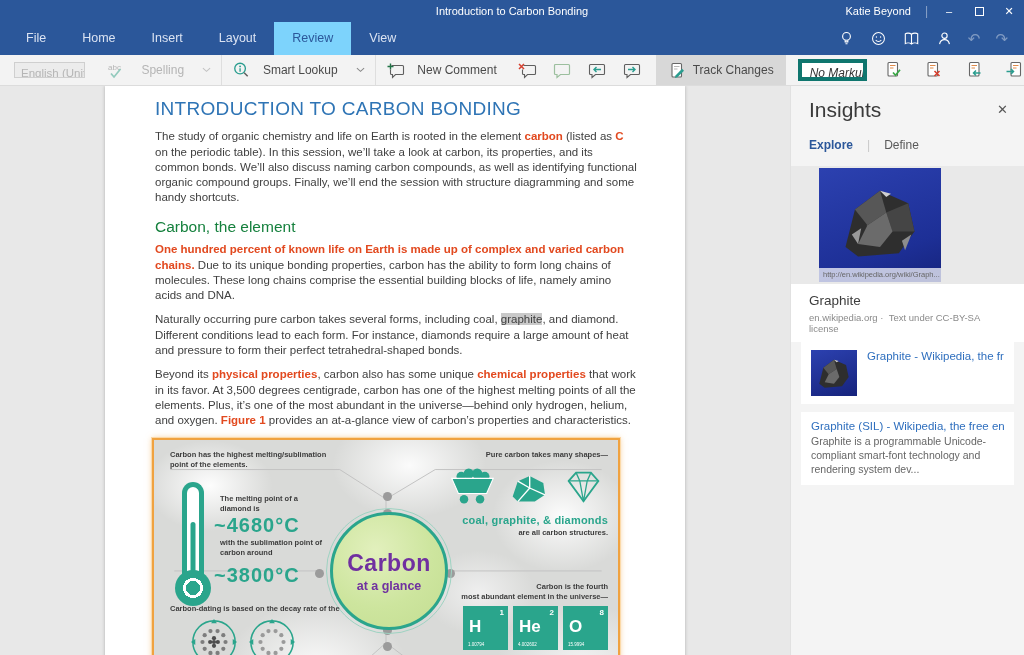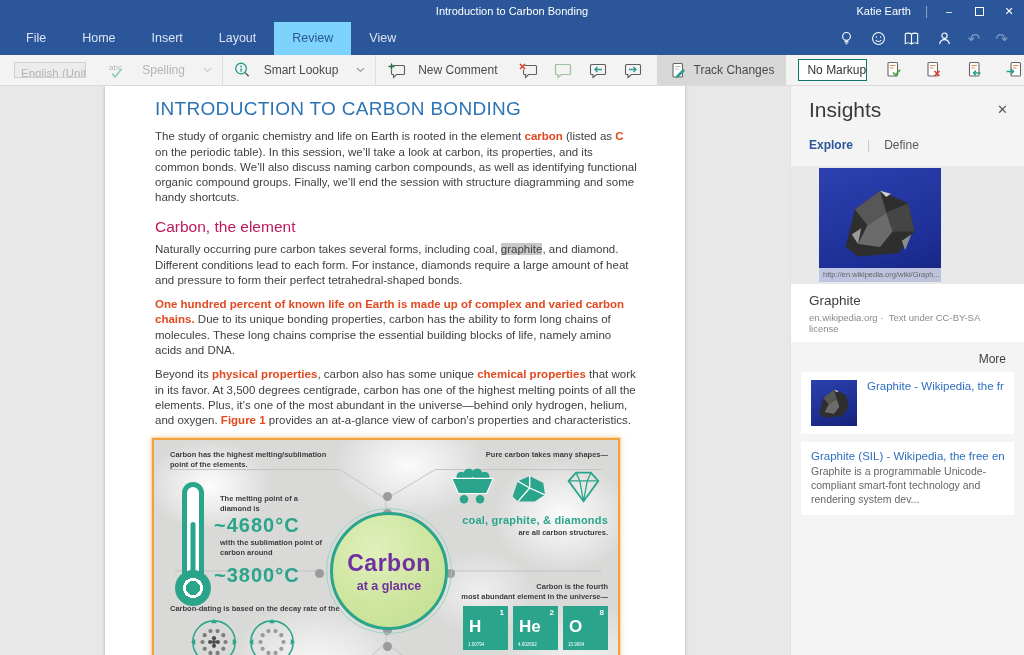--- a/index.html
+++ b/index.html
@@ -27,31 +27,31 @@
   
   .ribbon { position:absolute; top:55px; left:0; right:0; height:31px; background:#f3f3f3; border-bottom:1px solid #dcdcdc; display:flex; align-items:center; font-size:12px; color:#4a4a4a; white-space:nowrap; }
   .lang-btn { margin-left:14px; width:90px; height:16px; border:1px solid #cfcfcf; background:#ececec; color:#b5b5b5; font-size:11.5px; line-height:20px; padding:0 6px; overflow:hidden; }
   .rgroup { display:flex; align-items:center; gap:12px; }
   .disabled-label { color:#b5b5b5; }
   .vsep { width:1px; align-self:stretch; background:#dedede; margin:0 10px; }
   .ribbon svg { display:block; flex:none; }
   .chev { color:#8a8a8a; margin-left:6px; }
   .chev.dim { color:#c3c3c3; }
   .track-block { align-self:stretch; background:#d8d8d8; display:flex; align-items:center; gap:7px; padding:0 12px; margin-left:14px; }
-  .markup-box { width:84px; height:22px; background:#fff; border:1px solid #0f766e; font-size:12px; line-height:20px; padding:0 8px; margin-left:12px; color:#333; overflow:hidden; }
+  .markup-box { width:84px; height:22px; background:#fff; border:4px solid #0f766e; font-size:12px; line-height:20px; padding:0 8px; margin-left:12px; color:#333; overflow:hidden;font-style:italic; }
   .chg-icons { display:flex; align-items:center; gap:21px; margin-left:18px; }
   .cmt-icons { display:flex; align-items:center; gap:15px; margin-left:20px; }
 
   
   .content { position:absolute; top:86px; left:0; right:0; height:569px; background:#e8e8e8; overflow:hidden; }
   .page { position:absolute; left:105px; top:0; width:580px; height:600px; background:#fff; box-shadow:1px 0 3px rgba(0,0,0,.12), -1px 0 3px rgba(0,0,0,.12); }
   .doc { padding:8px 46px 0 50px; font-size:11.5px; color:#404040; line-height:1.33; }
   .doc-title { font-size:19px; font-weight:400; color:#2e74b5; letter-spacing:.3px; margin:2px 0 8px; }
   .doc p { margin:0 0 9px; }
-  .h2 { font-size:15.5px; font-weight:400; color:#be185d; margin:11px 0 5px; }
+  .h2 { font-size:15.5px; font-weight:400; color:#15803d; margin:11px 0 5px; }
   .ob { color:#e2491f; font-weight:700; }
   .hl { background:#c9c9c9; }
 
   
   .figure { position:relative; width:468px; height:258px; margin:10px 0 0 -3px; border:2px solid #f0a240; box-shadow:0 0 0 1px #fbd9a8, 0 0 6px rgba(240,162,64,.55); overflow:hidden;
     background:
       radial-gradient(90px 65px at 12% 18%, #fdfdfd 0%, rgba(255,255,255,0) 70%),
       radial-gradient(110px 75px at 55% 10%, #fbfbfb 0%, rgba(255,255,255,0) 70%),
       radial-gradient(100px 80px at 88% 30%, #fcfcfc 0%, rgba(255,255,255,0) 70%),
       radial-gradient(130px 95px at 35% 90%, #fafafa 0%, rgba(255,255,255,0) 70%),
@@ -106,21 +106,21 @@
   .ins-thumb { float:left; width:46px; height:46px; margin-right:10px; position:relative; background:linear-gradient(160deg,#2c41b0,#16237c); overflow:hidden; }
   .ins-link { font-size:11.5px; color:#2f6fbe; margin-bottom:2px; white-space:nowrap; overflow:hidden; }
   .ins-snip { font-size:10.5px; color:#666; line-height:1.35; }
 </style>
 </head>
 <body>
 
 <div class="titlebar">
   <div class="tb-title">Introduction to Carbon Bonding</div>
   <div class="tb-right">
-    <span class="tb-user">Katie Earth</span>
+    <span class="tb-user">Katie Beyond</span>
     <span class="tb-div">|</span>
     <span class="winbtn">–</span>
     <span class="winbtn">
         <span class="restore-box"></span>
       </span>
     <span class="winbtn">✕</span>
   </div>
 </div>
 
 <div class="tabrow">
@@ -273,22 +273,22 @@
   </div>
 </div>
 
 <div class="content">
 
   <div class="page">
     <div class="doc">
       <div class="doc-title">INTRODUCTION TO CARBON BONDING</div>
       <p><span>The study of organic chemistry and life on Earth is rooted in the element </span><span class="ob">carbon</span><span> (listed as </span><span class="ob">C</span><span> on the periodic table). In this session, we’ll take a look at carbon, its properties, and its common bonds. We’ll also discuss naming carbon compounds, as well as identifying functional organic compound groups. Finally, we’ll end the session with structure diagramming and some handy shortcuts.</span></p>
       <div class="h2">Carbon, the element</div>
+      <p><span class="ob">One hundred percent of known life on Earth is made up of complex and varied carbon chains.</span><span> Due to its unique bonding properties, carbon has the ability to form long chains of molecules. These long chains comprise the essential building blocks of life, namely amino acids and DNA.</span></p>
       <p><span>Naturally occurring pure carbon takes several forms, including coal, </span><span class="hl">graphite</span><span>, and diamond. Different conditions lead to each form. For instance, diamonds require a large amount of heat and pressure to form their perfect tetrahedral-shaped bonds.</span></p>
-      <p><span class="ob">One hundred percent of known life on Earth is made up of complex and varied carbon chains.</span><span> Due to its unique bonding properties, carbon has the ability to form long chains of molecules. These long chains comprise the essential building blocks of life, namely amino acids and DNA.</span></p>
       <p><span>Beyond its </span><span class="ob">physical properties</span><span>, carbon also has some unique </span><span class="ob">chemical properties</span><span> that work in its favor. At 3,500 degrees centigrade, carbon has one of the highest melting points of all the elements. Plus, it’s one of the most abundant in the universe—behind only hydrogen, helium, and oxygen. </span><span class="ob">Figure 1</span><span> provides an at-a-glance view of carbon’s properties and characteristics.</span></p>
 
       <div class="figure">
         <svg class="ig-lines" viewBox="0 0 466 258">
           <path d="M14 30H186L233 60M452 30H283L233 60M14 246H188L233 206M452 246H286L233 206M233 60V74M233 184V206M18 133H165M296 133H452" stroke="#c2c2c2" stroke-width="1" fill="none"></path>
         </svg>
         <div class="dot" style="left:229px;top:52px;"></div>
         <div class="dot" style="left:229px;top:69px;"></div>
         <div class="dot" style="left:229px;top:186px;"></div>
         <div class="dot" style="left:229px;top:202px;"></div>
@@ -424,21 +424,20 @@
             <polygon points="44,40 50,36 46,46" fill="#8d8d8d"></polygon>
             <polygon points="12,36 18,32 16,42" fill="#9a9a9a"></polygon>
           </svg>
         <div class="ins-caption">http://en.wikipedia.org/wiki/Graph...</div>
       </div>
     </div>
     <div class="ins-result">
       <h3>Graphite</h3>
       <div class="ins-src"><span>en.wikipedia.org ·</span>&nbsp;&nbsp;<span>Text under CC-BY-SA license</span></div>
     </div>
-    <div class="ins-more">More</div>
     <div class="ins-card">
       <div class="ins-thumb">
           <svg width="40" height="38" viewBox="0 0 60 56" style="position:absolute;left:3px;top:4px;">
             <polygon points="8,44 14,20 30,8 48,16 52,34 42,48 16,50" fill="#2e2e2e"></polygon>
             <polygon points="14,20 30,8 34,22 22,30" fill="#575757"></polygon>
             <polygon points="22,30 34,22 38,34 30,44 16,42" fill="#6b6b6b"></polygon>
             <polygon points="30,8 34,12 37,10" fill="#cfcfcf"></polygon>
           </svg>
         </div>
       <div class="ins-link">Graphite - Wikipedia, the free e...</div>

